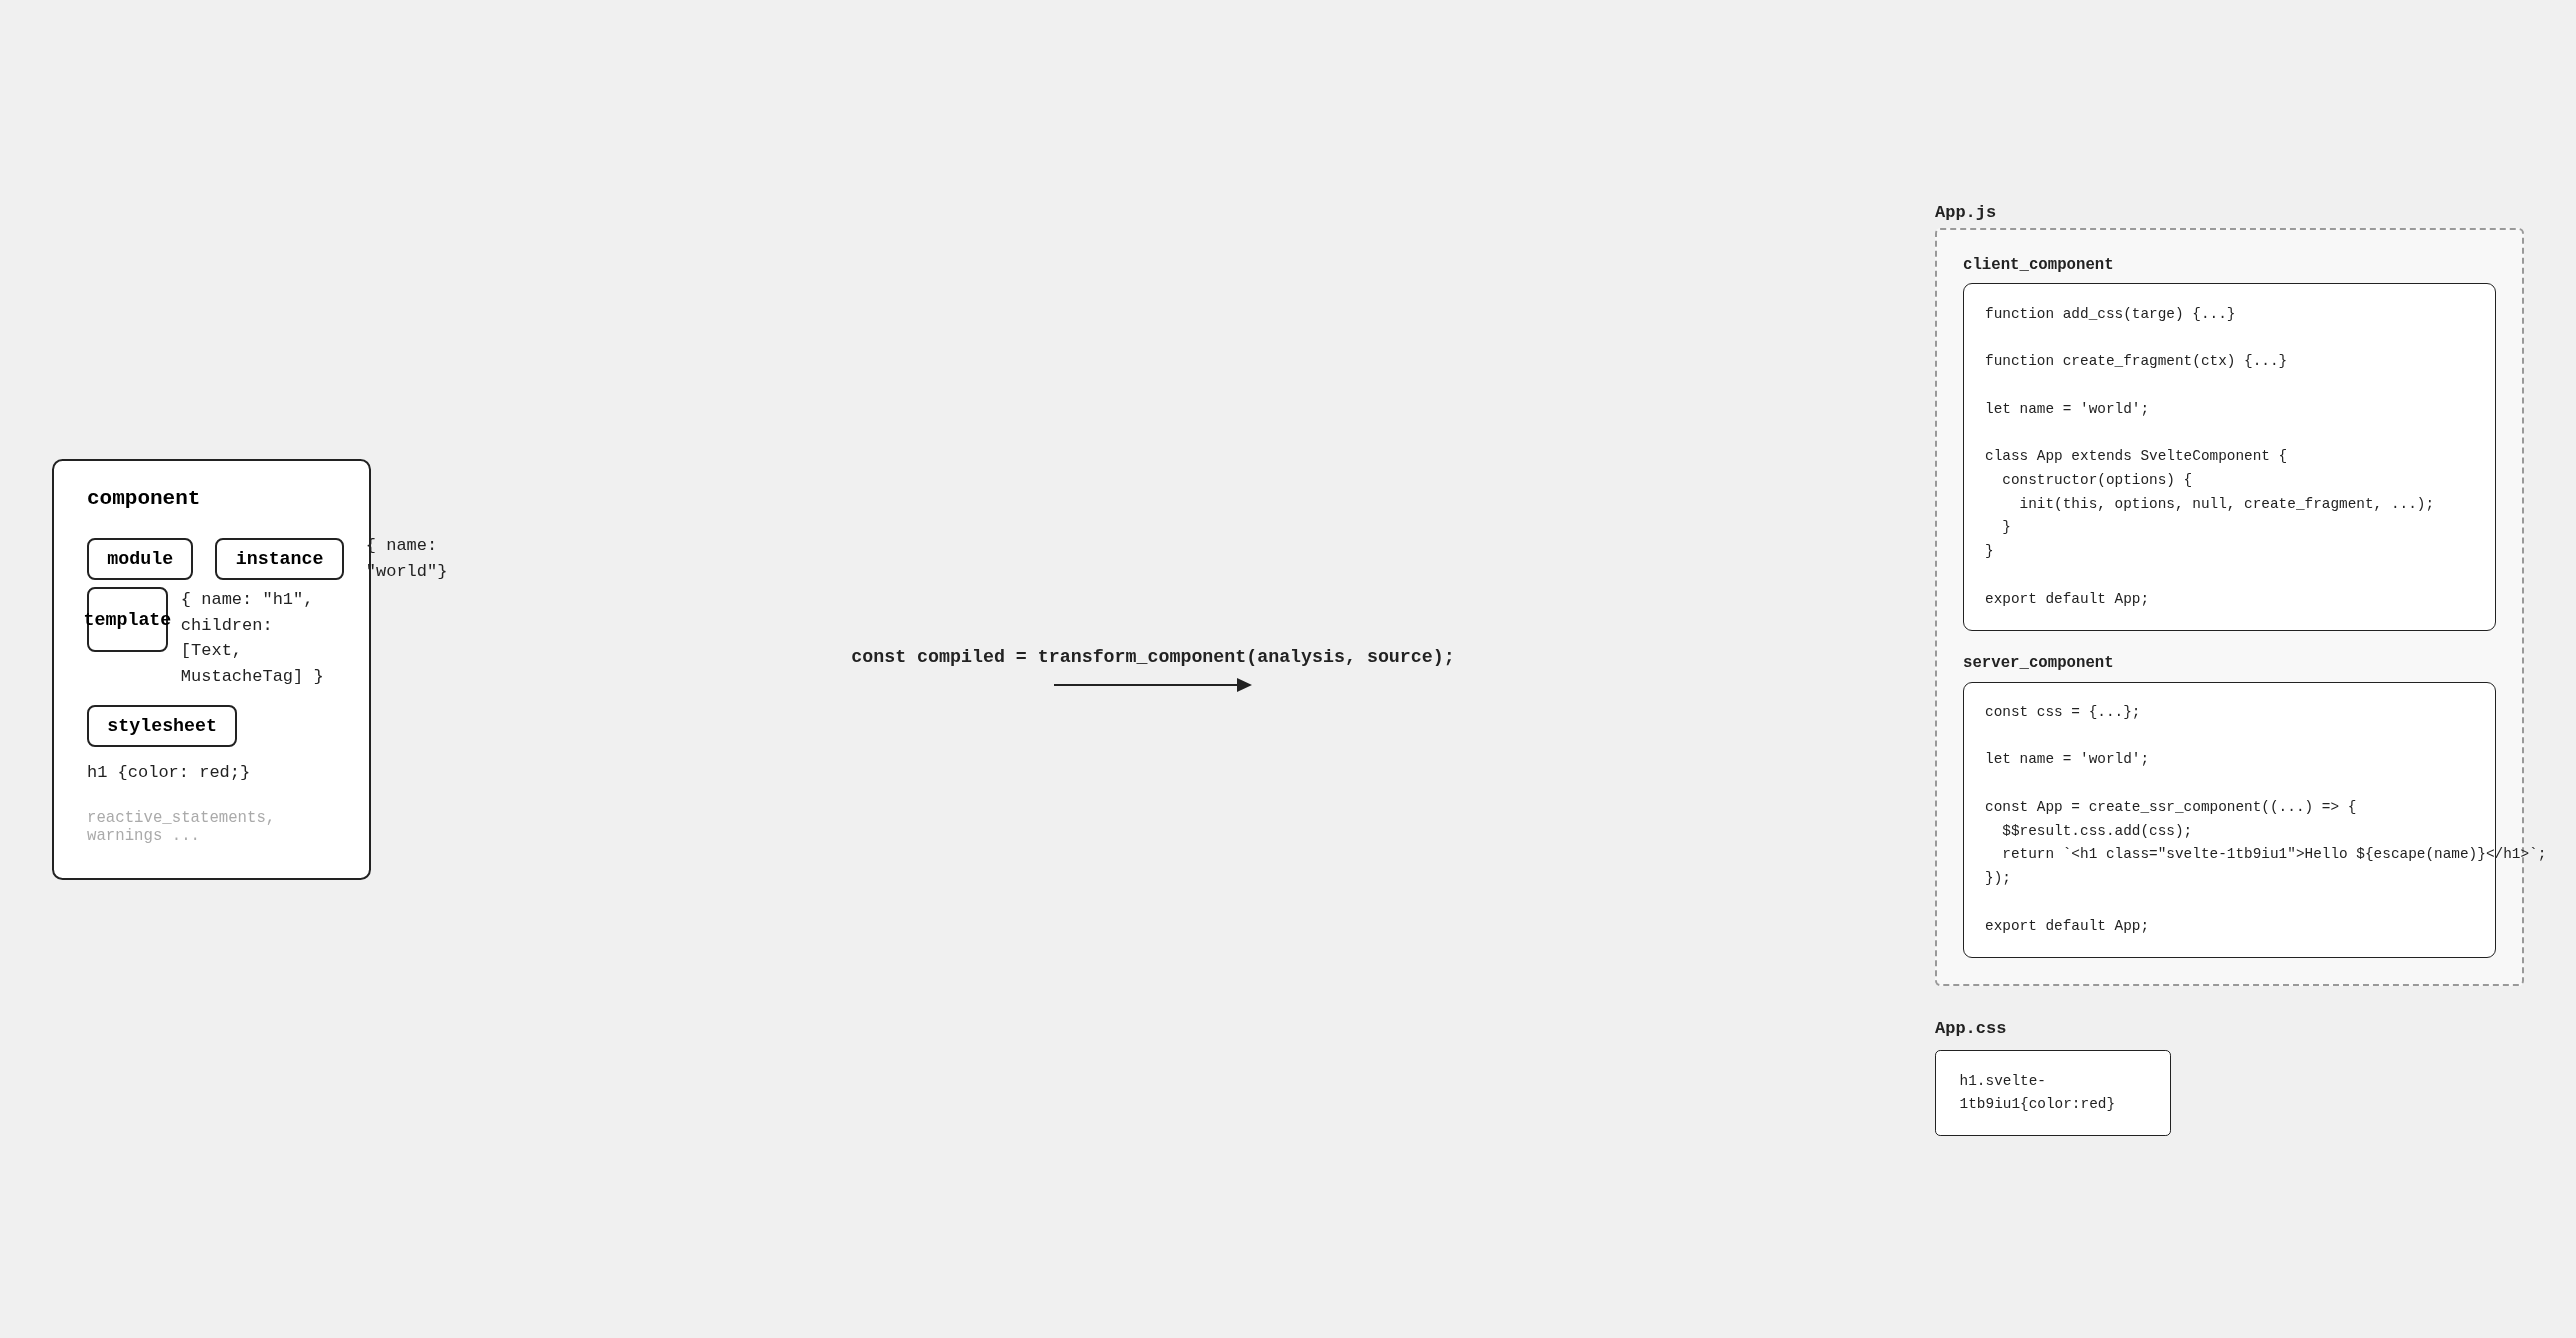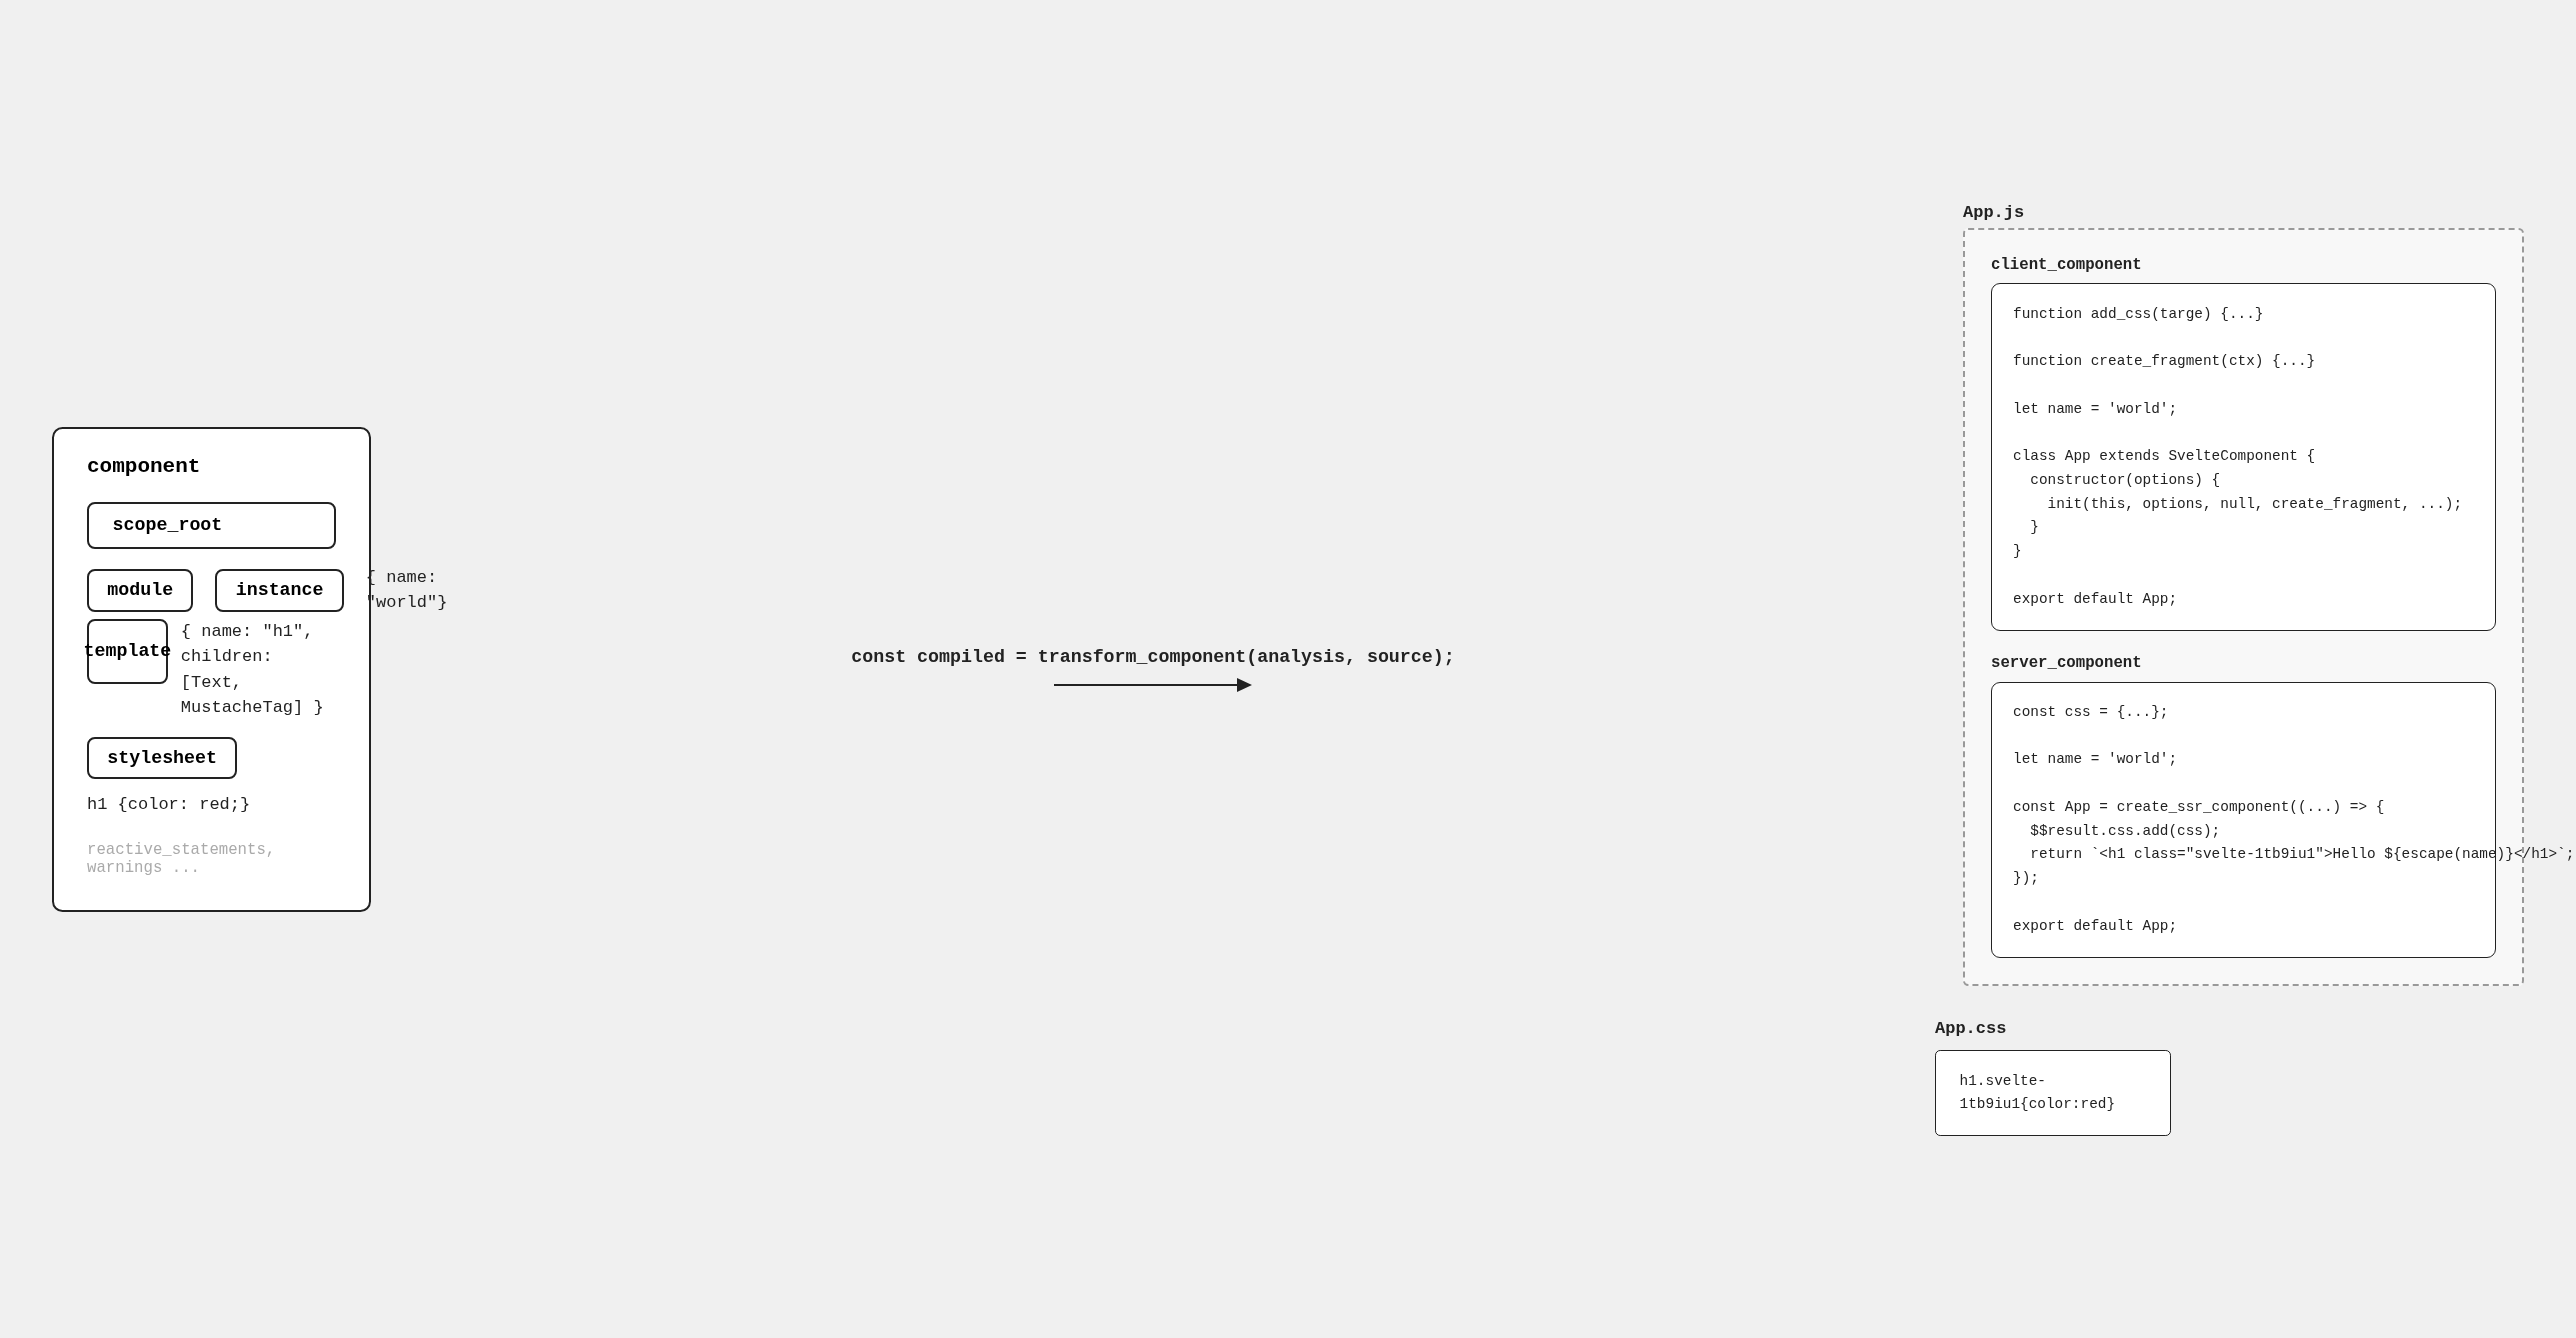--- a/index.html
+++ b/index.html
@@ -152,21 +152,20 @@
       display: flex;
       flex-direction: column;
       gap: 33px;
       flex-shrink: 0;
       width: 589px;
     }
 
     
     .appjs-container {
       position: relative;
-      margin-left: 28px;
     }
 
     .appjs-label {
       font-size: 17px;
       font-family: 'Courier New', Courier, monospace;
       font-weight: bold;
       margin-bottom: 6.5px;
       color: #222;
     }
 
@@ -227,25 +226,20 @@
     }
   </style>
 </head>
 <body>
 
 <div class="main-container">
 
   <div class="component-box">
     <div class="component-label">component</div>
 
-    <div class="row-single">
-      <div class="inner-box scope-root">
-        <span>scope_root</span>
-      </div>
-    </div>
 
     <div class="row-double">
       <div class="inner-box">
         <span>module</span>
       </div>
       <div class="inner-box">
         <span>instance</span>
       </div>
       <span class="inline-text">{ name: "world"}</span>
     </div>

